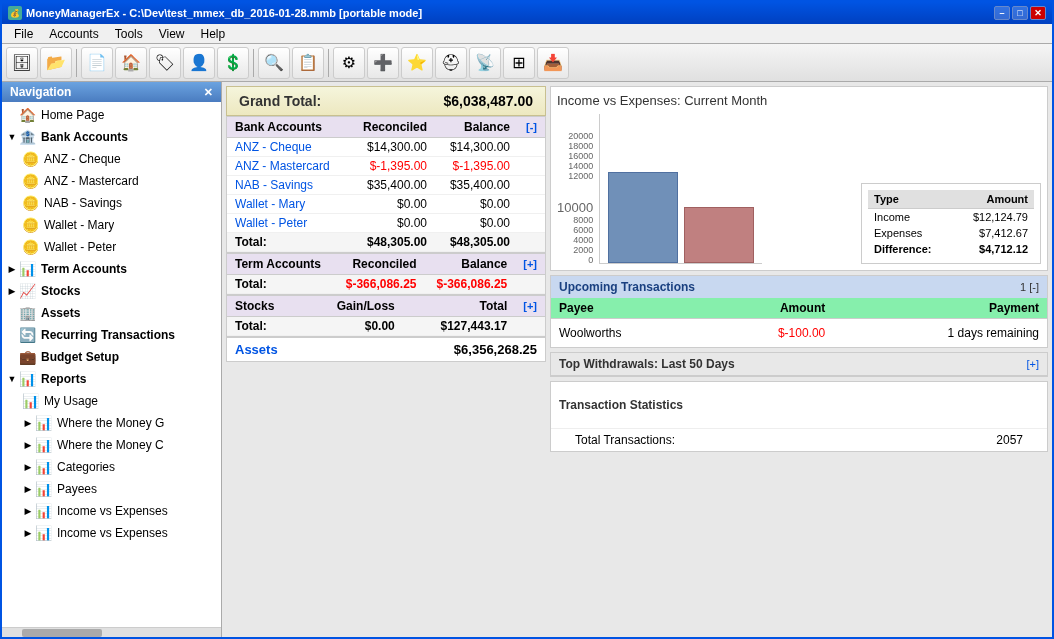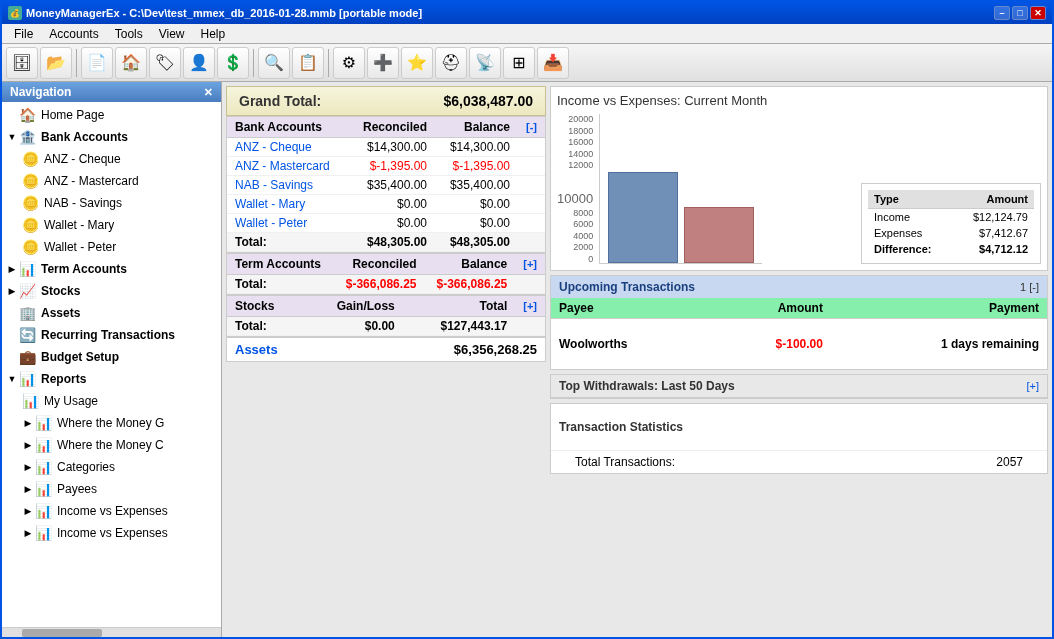--- a/index.html
+++ b/index.html
@@ -81,21 +81,21 @@
     .chart-legend tr.diff td { font-weight: bold; }
 
     
     .upcoming-section { background: white; border: 1px solid #ccc; }
     .upcoming-header { background: #c8d8f0; padding: 4px 8px; display: flex; justify-content: space-between; align-items: center; }
     .upcoming-title { font-size: 12px; font-weight: bold; color: #1a4080; }
     .upcoming-badge { font-size: 11px; color: #333; }
     .upcoming-table { width: 100%; border-collapse: collapse; }
     .upcoming-table th { background: #86efac; padding: 3px 8px; text-align: left; font-weight: bold; font-size: 12px; border-bottom: 1px solid #ccc; }
     .upcoming-table th.right { text-align: right; }
-    .upcoming-table td { padding: 18px 8px; font-size: 12px; font-weight: bold; }
+    .upcoming-table td { padding: 7px 8px; font-size: 12px; }
     .upcoming-table td.negative { color: red; }
     .upcoming-table td.right { text-align: right; }
 
     
     .withdrawals-section { background: white; border: 1px solid #ccc; }
     .withdrawals-header { background: #e8e8e8; padding: 4px 8px; display: flex; justify-content: space-between; align-items: center; border-bottom: 1px solid #ccc; }
     .withdrawals-title { font-size: 12px; font-weight: bold; color: #333; }
 
     
     .stats-section { background: white; border: 1px solid #ccc; }
@@ -378,21 +378,21 @@
 
         <div class="right-panel">
 
           <div class="chart-section">
             <div class="chart-title">Income vs Expenses: Current Month</div>
             <div class="chart-inner">
               <div class="chart-area">
                 <div style="display:flex; align-items:flex-end; gap:0;">
 
                   <div style="display:flex; flex-direction:column; justify-content:space-between; height:150px; padding-right:4px; align-items:flex-end; margin-right:2px;">
-                    <span style="font-size:9px; color:#666;">20000</span>
+                    <span style="font-size:9px; color:#666;margin-top:17px;">20000</span>
                     <span style="font-size:9px; color:#666;">18000</span>
                     <span style="font-size:9px; color:#666;">16000</span>
                     <span style="font-size:9px; color:#666;">14000</span>
                     <span style="font-size:9px; color:#666;">12000</span>
                     <span style="font-size:13px; color:#666;margin-top:19px;">10000</span>
                     <span style="font-size:9px; color:#666;">8000</span>
                     <span style="font-size:9px; color:#666;">6000</span>
                     <span style="font-size:9px; color:#666;">4000</span>
                     <span style="font-size:9px; color:#666;">2000</span>
                     <span style="font-size:9px; color:#666;">0</span>

